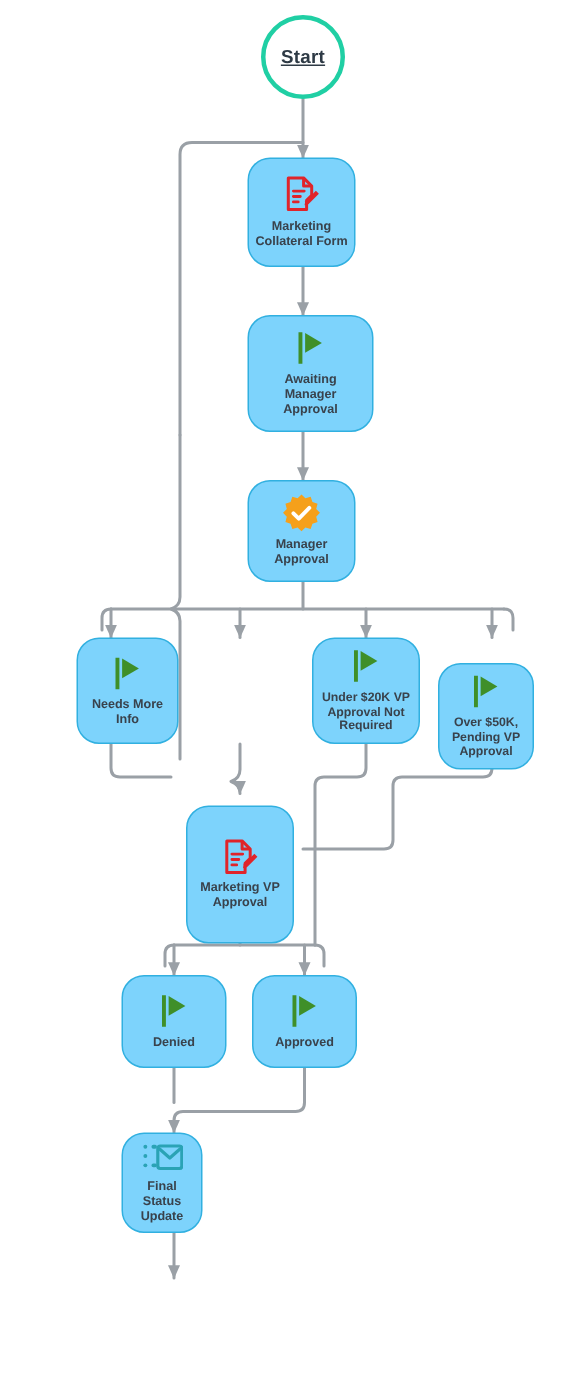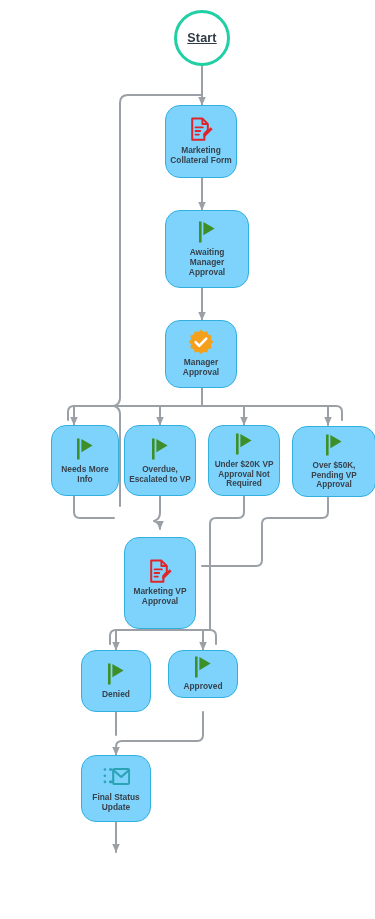--- a/index.html
+++ b/index.html
@@ -172,44 +172,34 @@
     <span class="n-icon">
       <svg width="22" height="24" viewBox="0 0 22 24" xmlns="http://www.w3.org/2000/svg">
         <rect x="3" y="1.5" width="2.6" height="21" fill="#3f8f29"></rect>
         <path d="M7.4,2 L18.6,8.6 L7.4,15.2 z" fill="#3f8f29"></path>
       </svg>
     </span>
     <span class="n-label">Needs More
 Info</span>
   </div>
 
-  <div class="node wide" style="left:124px; top:425px; width:72px; height:71px;">
-    <span class="n-icon">
-      <svg width="22" height="24" viewBox="0 0 22 24" xmlns="http://www.w3.org/2000/svg">
-        <rect x="3" y="1.5" width="2.6" height="21" fill="#3f8f29"></rect>
-        <path d="M7.4,2 L18.6,8.6 L7.4,15.2 z" fill="#3f8f29"></path>
-      </svg>
-    </span>
-    <span class="n-label">Overdue,
-Escalated to VP</span>
-  </div>
 
   <div class="node wide" style="left:208px; top:425px; width:72px; height:71px;">
     <span class="n-icon">
       <svg width="22" height="24" viewBox="0 0 22 24" xmlns="http://www.w3.org/2000/svg">
         <rect x="3" y="1.5" width="2.6" height="21" fill="#3f8f29"></rect>
         <path d="M7.4,2 L18.6,8.6 L7.4,15.2 z" fill="#3f8f29"></path>
       </svg>
     </span>
     <span class="n-label">Under $20K VP
 Approval Not
 Required</span>
   </div>
 
-  <div class="node wide" style="left:292px; top:426px; width:84px; height:71px;">
+  <div class="node wide" style="left:292px; top:442px; width:64px; height:71px;">
     <span class="n-icon">
       <svg width="22" height="24" viewBox="0 0 22 24" xmlns="http://www.w3.org/2000/svg">
         <rect x="3" y="1.5" width="2.6" height="21" fill="#3f8f29"></rect>
         <path d="M7.4,2 L18.6,8.6 L7.4,15.2 z" fill="#3f8f29"></path>
       </svg>
     </span>
     <span class="n-label">Over $50K,
 Pending VP
 Approval</span>
   </div>
@@ -230,31 +220,31 @@
   <div class="node" style="left:81px; top:650px; width:70px; height:62px;">
     <span class="n-icon">
       <svg width="22" height="24" viewBox="0 0 22 24" xmlns="http://www.w3.org/2000/svg">
         <rect x="3" y="1.5" width="2.6" height="21" fill="#3f8f29"></rect>
         <path d="M7.4,2 L18.6,8.6 L7.4,15.2 z" fill="#3f8f29"></path>
       </svg>
     </span>
     <span class="n-label">Denied</span>
   </div>
 
-  <div class="node" style="left:168px; top:650px; width:70px; height:48px;">
+  <div class="node" style="left:168px; top:650px; width:70px; height:62px;">
     <span class="n-icon">
       <svg width="22" height="24" viewBox="0 0 22 24" xmlns="http://www.w3.org/2000/svg">
         <rect x="3" y="1.5" width="2.6" height="21" fill="#3f8f29"></rect>
         <path d="M7.4,2 L18.6,8.6 L7.4,15.2 z" fill="#3f8f29"></path>
       </svg>
     </span>
     <span class="n-label">Approved</span>
   </div>
 
-  <div class="node" style="left:81px; top:755px; width:70px; height:67px;">
+  <div class="node" style="left:81px; top:755px; width:54px; height:67px;">
     <span class="n-icon">
       <svg width="27" height="20" viewBox="0 0 27 20" xmlns="http://www.w3.org/2000/svg">
         <rect x="0.6" y="1.2" width="2.6" height="2.6" rx="1.3" fill="#2aa3b5"></rect>
         <rect x="0.6" y="7.4" width="2.6" height="2.6" rx="1.3" fill="#2aa3b5"></rect>
         <rect x="0.6" y="13.6" width="2.6" height="2.6" rx="1.3" fill="#2aa3b5"></rect>
         <rect x="6.0" y="1.2" width="3.6" height="2.6" rx="1.2" fill="#2aa3b5"></rect>
         <rect x="6.0" y="13.6" width="3.6" height="2.6" rx="1.2" fill="#2aa3b5"></rect>
         <rect x="10.2" y="2.0" width="16.0" height="15.0" rx="1.6" fill="none" stroke="#2aa3b5" stroke-width="2.1"></rect>
         <path d="M11.4,4.0 L18.2,10.0 L25.0,4.0" fill="none" stroke="#2aa3b5" stroke-width="2.1" stroke-linecap="round" stroke-linejoin="round"></path>
       </svg>

